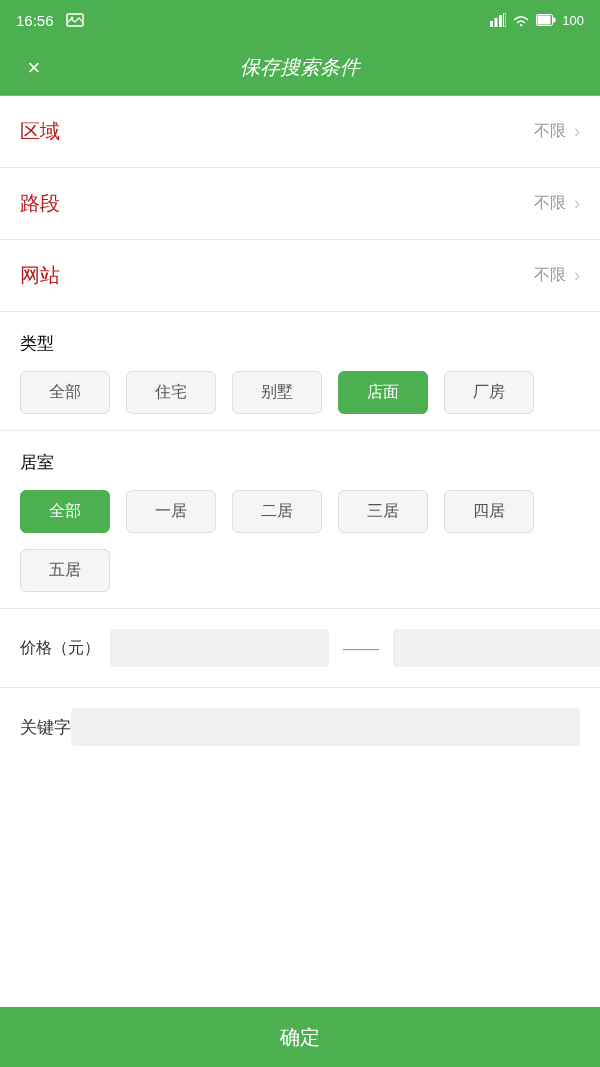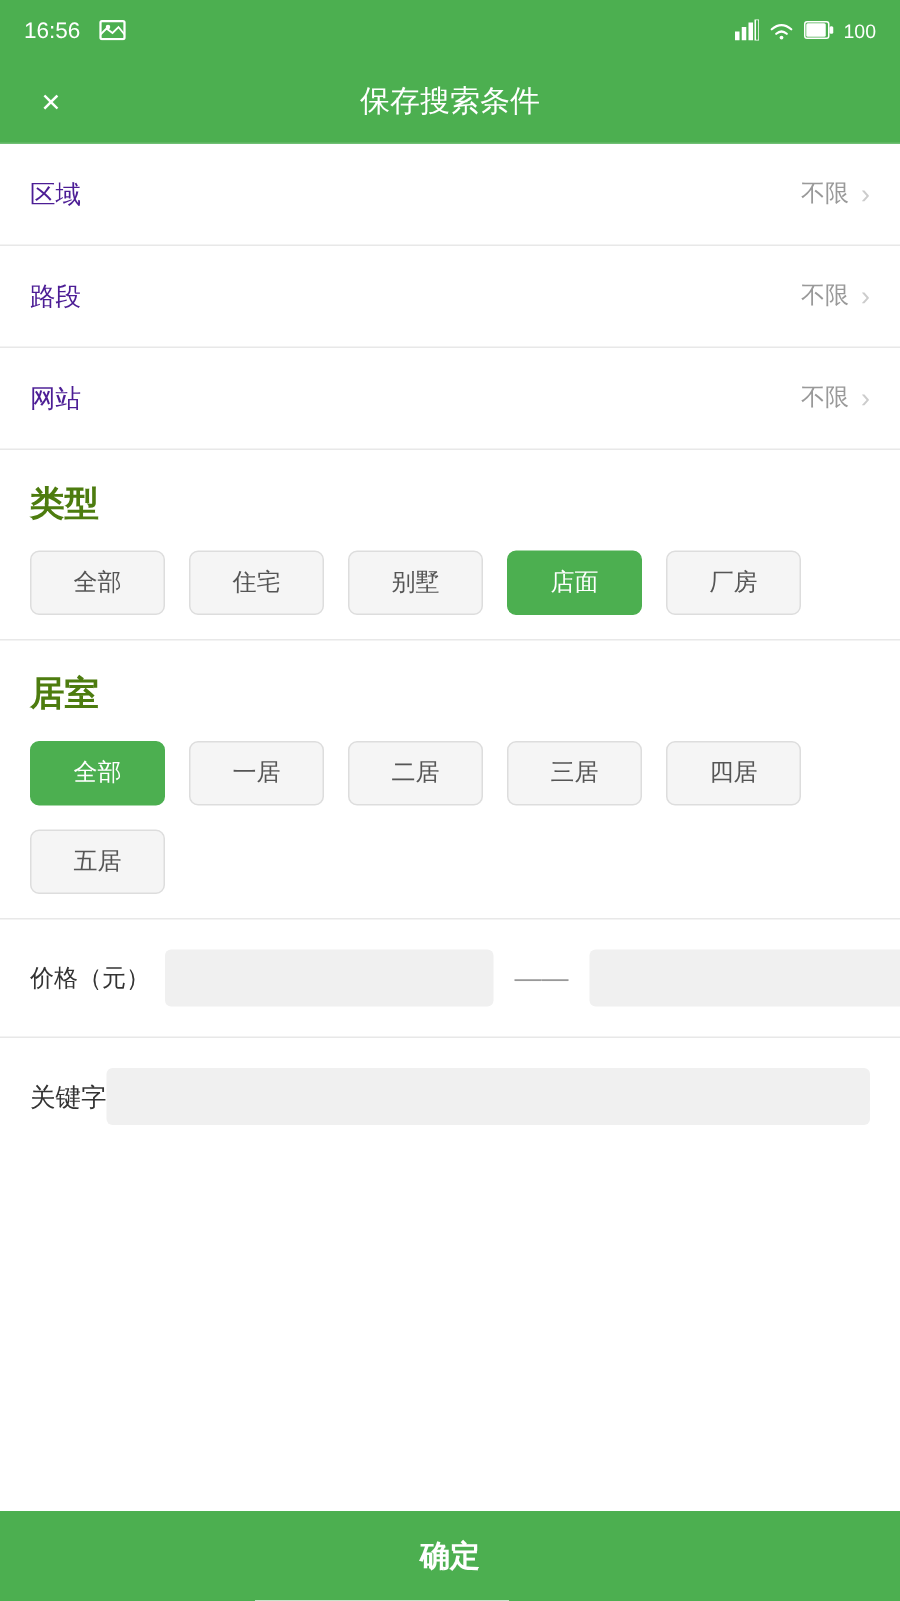--- a/index.html
+++ b/index.html
@@ -35,20 +35,21 @@
       display: flex;
       align-items: center;
       justify-content: center;
       position: relative;
       border-bottom: 1px solid rgba(255,255,255,0.2);
     }
     .header-title {
       color: white;
       font-size: 20px;
       font-weight: 500;
+      font-style: italic;
     }
     .header-close {
       position: absolute;
       left: 16px;
       color: white;
       font-size: 22px;
       cursor: pointer;
       width: 36px;
       height: 36px;
       display: flex;
@@ -66,46 +67,45 @@
     
     .list-row {
       display: flex;
       align-items: center;
       justify-content: space-between;
       padding: 22px 20px;
       border-bottom: 1px solid #e8e8e8;
       cursor: pointer;
     }
     .list-row-label {
-      font-size: 17px;
-      color: #4c1d95;
+      font-size: 20px;
+      color: #b91c1c;
     }
     .list-row-value {
       display: flex;
       align-items: center;
       color: #999;
       font-size: 16px;
       gap: 4px;
     }
     .chevron {
       color: #ccc;
       font-size: 18px;
       margin-left: 4px;
     }
 
     
     .section {
       padding: 20px 20px 16px;
       border-bottom: 1px solid #e8e8e8;
     }
     .section-title {
-      font-size: 23px;
-      color: #4d7c0f;
+      font-size: 17px;
+      color: #000000;
       margin-bottom: 16px;
-      font-weight: bold;
     }
 
     
     .tag-group {
       display: flex;
       flex-wrap: wrap;
       gap: 16px;
     }
     .tag-btn {
       border: 1px solid #ddd;
@@ -183,21 +183,21 @@
       height: 60px;
       display: flex;
       align-items: center;
       justify-content: center;
       cursor: pointer;
       margin-top: auto;
     }
     .footer-btn {
       color: white;
       font-size: 20px;
-      font-weight: 700;
+      font-weight: 400;
     }
   </style>
 </head>
 <body>
 
 <div class="status-bar">
   <div class="status-bar-left">
     <span>16:56</span>
     <svg width="18" height="14" viewBox="0 0 18 14" fill="white">
       <rect x="1" y="1" width="16" height="12" rx="1" stroke="white" stroke-width="1.5" fill="none"></rect>

